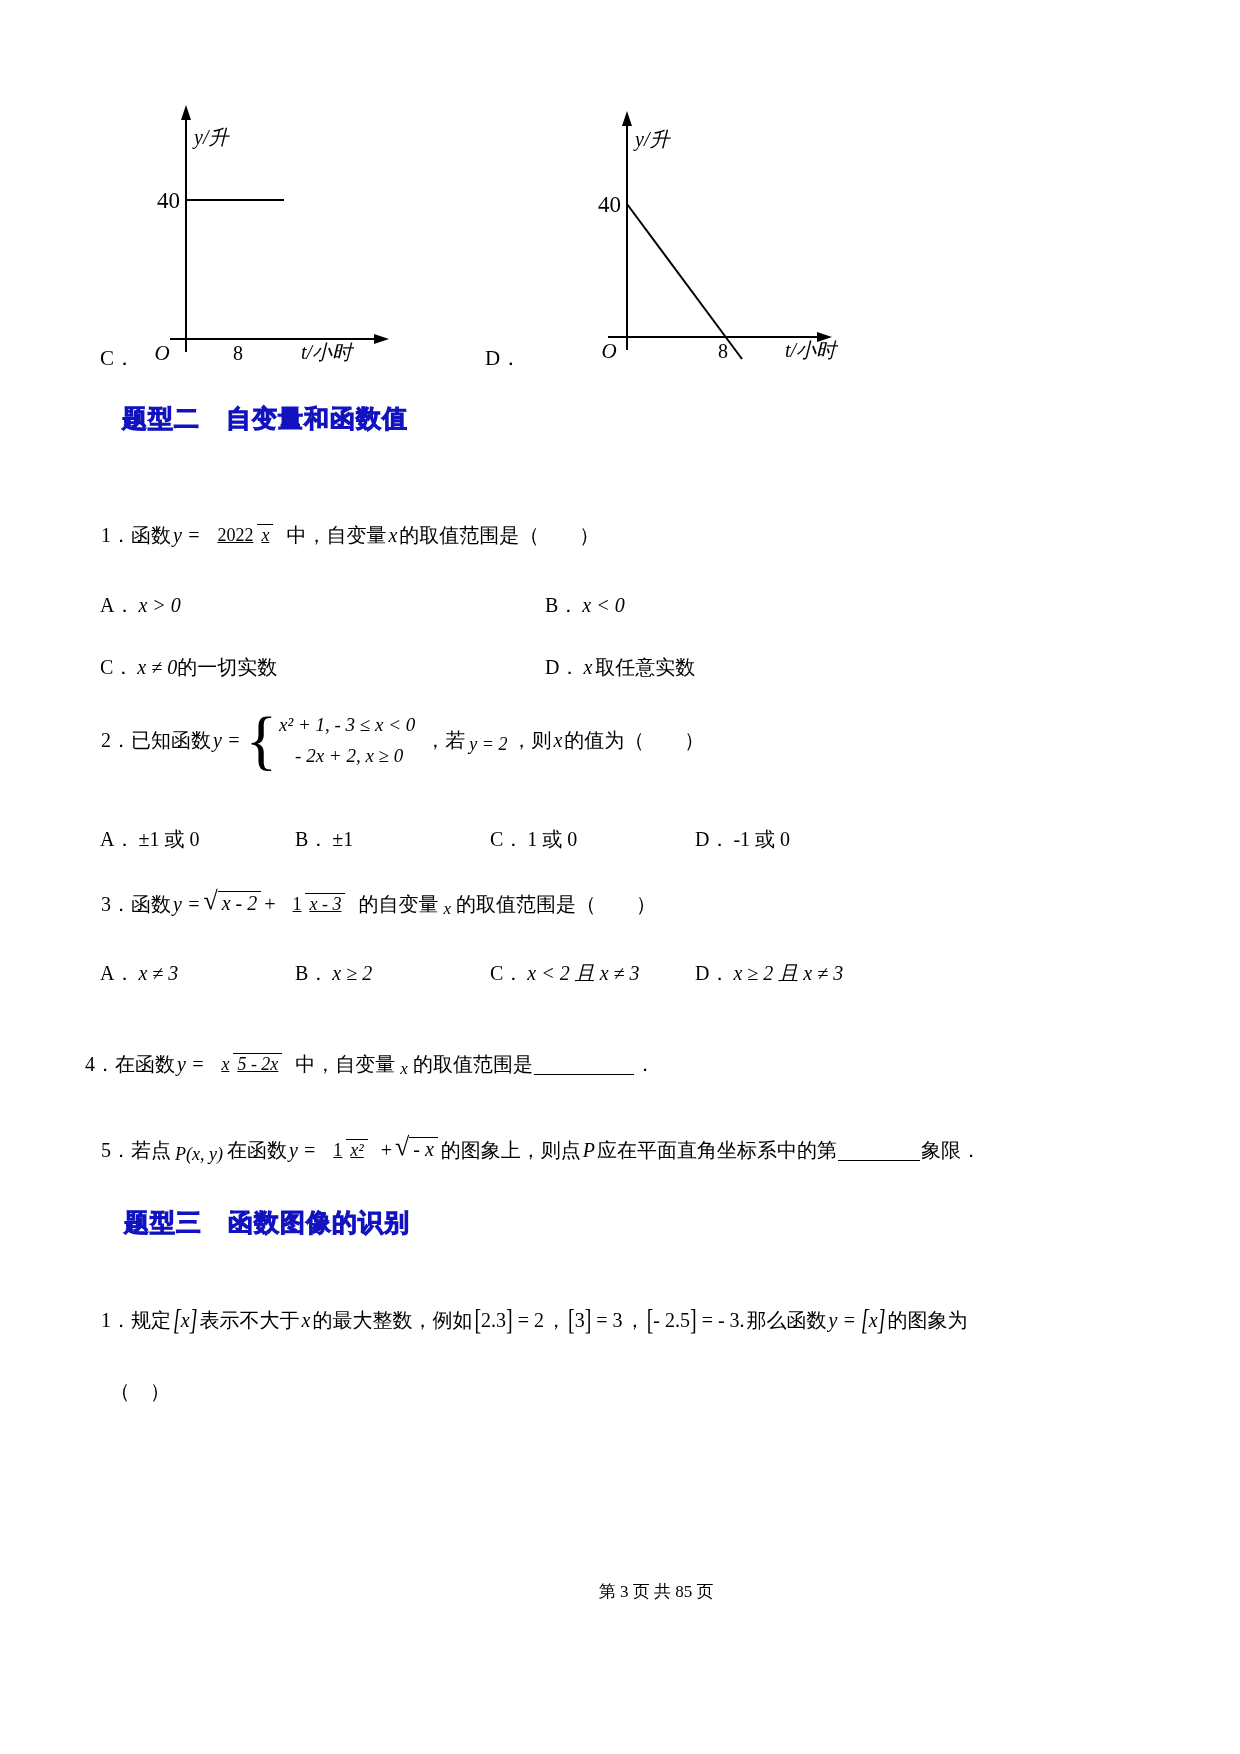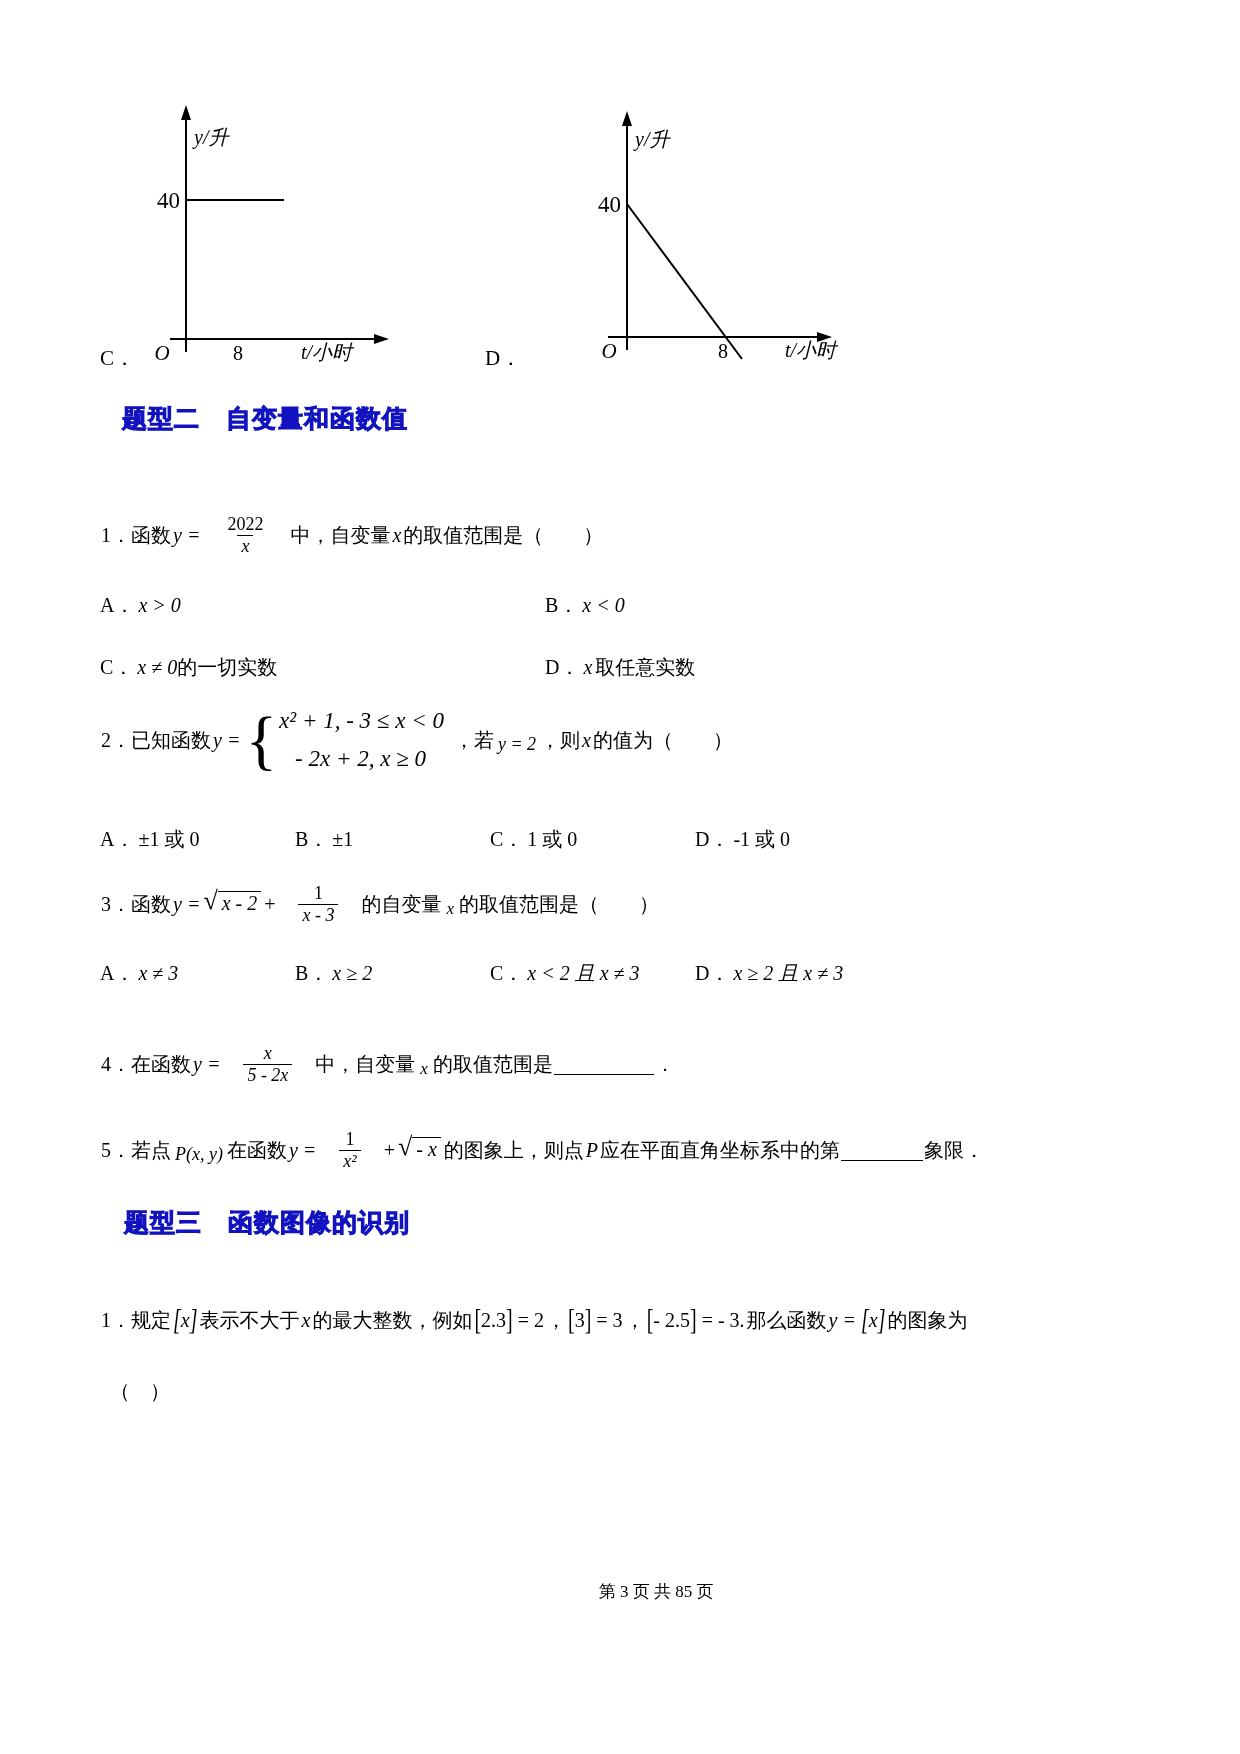--- a/index.html
+++ b/index.html
@@ -12,28 +12,28 @@
   .abs { position:absolute; }
   .row { position:absolute; display:flex; align-items:center; white-space:nowrap; font-size:20px; }
   .seg { margin:0 1px; }
   .m { font-style:italic; }
   .heading {
     position:absolute;
     font-family:"Liberation Sans","DejaVu Sans",sans-serif;
     font-weight:bold; font-size:25px; letter-spacing:1px;
     color:#0f766e; -webkit-text-stroke:1px #1212c0;
   }
-  .frac { display:inline-flex; flex-direction:column; align-items:center; font-size:18px; line-height:1.15; margin:0 22px; }
+  .frac { display:inline-flex; flex-direction:row; align-items:center; font-size:18px; line-height:1.15; margin:0 12px;text-decoration:underline; }
   .frac .num { padding:0 4px; }
   .frac .den { border-top:1.5px solid #000; padding:0 4px; }
   .sqrt { display:inline-flex; align-items:flex-start; margin:0 2px; }
   .sqs { font-size:1.3em; line-height:1; transform:translateY(-3px); }
   .radx { border-top:1.6px solid #000; font-style:italic; padding:0 4px;text-align:right; }
   .brace { font-size:66px; line-height:0.85; font-weight:400; margin:0 2px 0 4px; }
-  .pwrows { display:inline-flex; flex-direction:column; font-size:23px; line-height:1.65; font-style:italic; }
+  .pwrows { display:inline-flex; flex-direction:column; font-size:19px; line-height:1.65; font-style:italic; }
   .pwrows .r2 { padding-left:16px; }
   .vx { font-style:italic; font-size:17px; position:relative; top:5px; margin:0 4px; }
   .low { font-style:italic; font-size:18px; position:relative; top:4px; margin:16px 3px; }
   .blank { display:inline-block; border-bottom:1.5px solid #000; height:1.05em; }
   .blank.w1 { width:100px; }
   .blank.w2 { width:82px; }
   .opt { position:absolute; display:flex; align-items:baseline; font-size:20px; white-space:nowrap; }
   .opt .lab { margin-right:4px; }
   .optlabel { font-size:21px; }
   .stbk { display:inline-block; transform:scaleY(1.45); transform-origin:50% 58%; }
@@ -167,21 +167,21 @@
   </div>
   <div class="opt" style="left:490px;top:960px;">
     <span class="lab">C．</span>
     <span class="m">x &lt; 2 且 x ≠ 3</span>
   </div>
   <div class="opt" style="left:695px;top:960px;">
     <span class="lab">D．</span>
     <span class="m">x ≥ 2 且 x ≠ 3</span>
   </div>
 
-  <div class="row" style="left:100px;top:1030px;height:68px;">
+  <div class="row" style="left:84px;top:1030px;height:68px;">
     <span class="seg">4．在函数</span>
     <span class="seg m">y =</span>
     <span class="frac">
       <span class="num m">x</span>
       <span class="den m">5 - 2x</span>
     </span>
     <span class="seg">中，自变量</span>
     <span class="vx">x</span>
     <span class="seg">的取值范围是</span>
     <span class="blank w1"></span>

